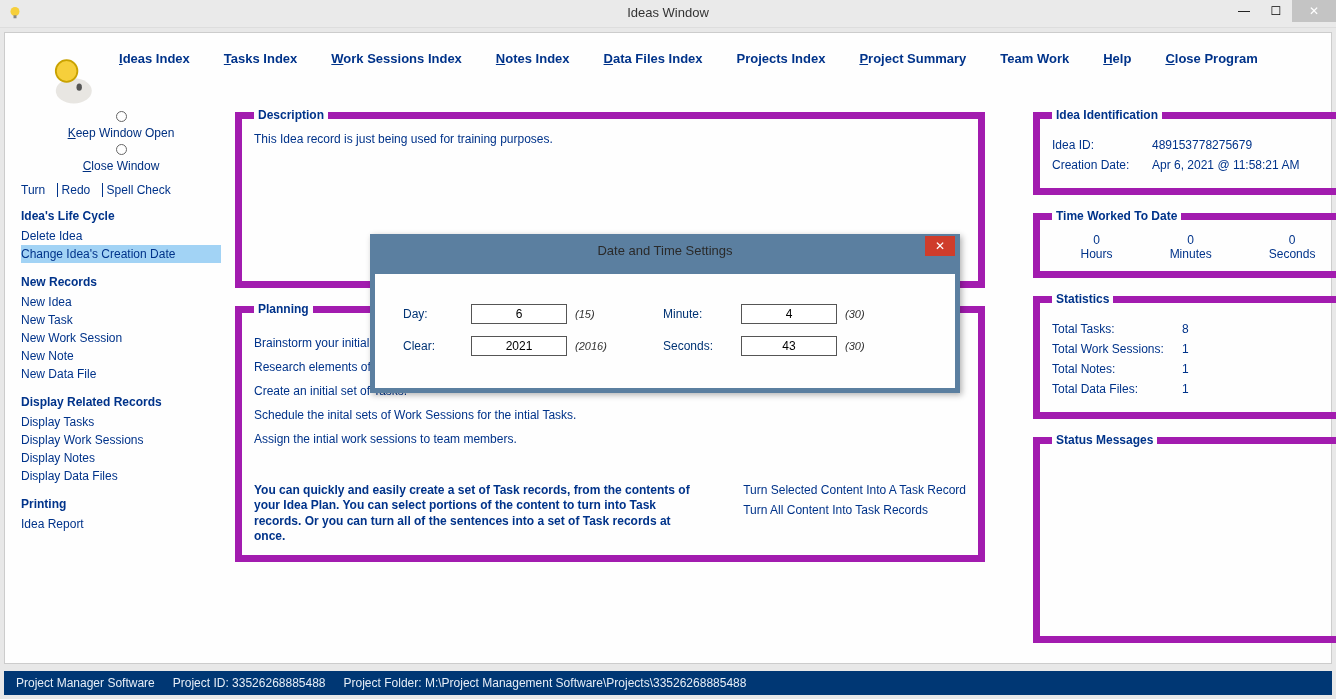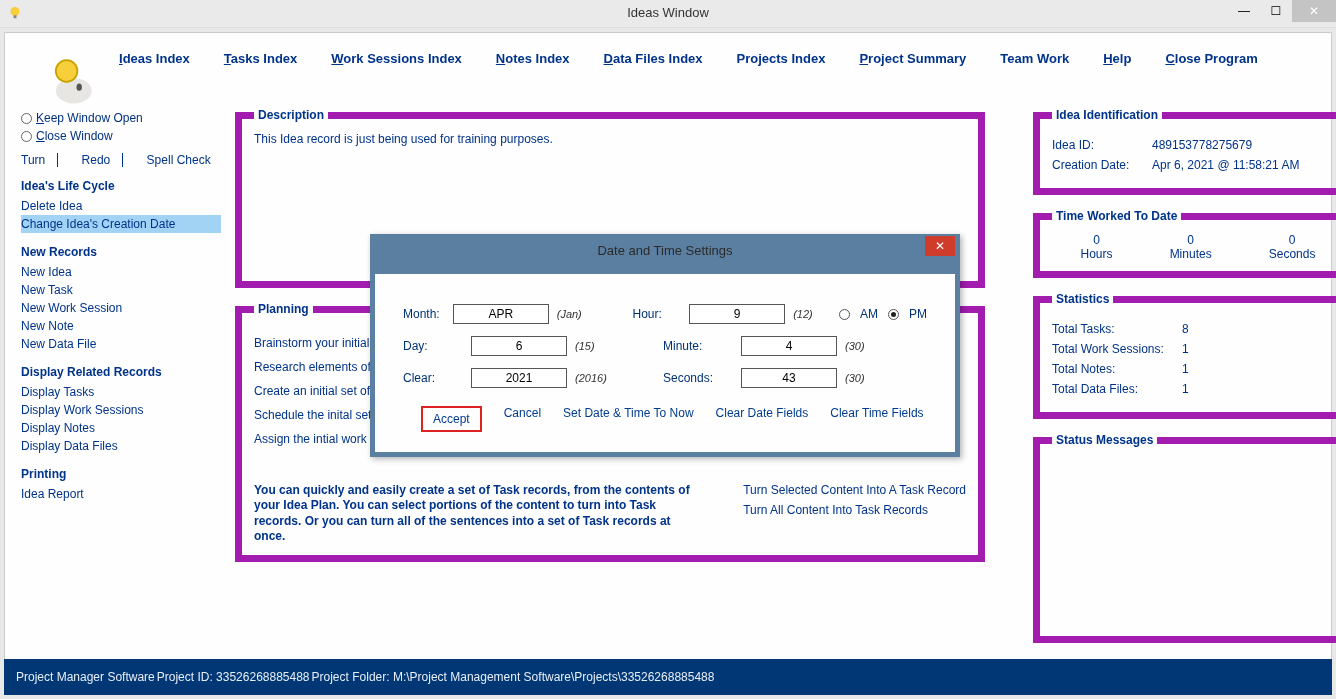--- a/index.html
+++ b/index.html
@@ -82,27 +82,28 @@
     left: 16px;
     top: 78px;
     width: 200px;
   }
   .left-panel .radio-row {
     display: flex;
     align-items: center;
     gap: 4px;
     color: #003080;
     margin-bottom: 4px;
+    flex-direction: column;
   }
   .radio-dot {
     width: 11px; height: 11px; border-radius: 50%; border: 1px solid #666; display:inline-block;
   }
   .edit-links { margin-top: 10px; margin-bottom: 8px; color: #00338a;}
   .edit-links span { padding-right: 4px; }
-  .sep { border-left: 1px solid #00338a; padding-left:24px; margin-left:4px;}
+  .sep { border-left: 1px solid #00338a; padding-left:4px; margin-left:4px;}
   .lp-header {
     color: #00338a;
     font-weight: bold;
     margin-top: 12px;
     margin-bottom: 4px;
     font-size: 12px;
   }
   .lp-item {
     color: #00338a;
     padding: 2px 0;
@@ -145,27 +146,27 @@
   .right-panel fieldset { font-size:12px; }
   .kv-row { display:flex; margin:6px 0; color:#00338a;}
   .kv-row .k { width: 100px;}
   .tw-row { display:flex; justify-content: space-around; text-align:center; color:#00338a;}
   .tw-row div span { display:block;}
   .status-bar {
     position:absolute;
     left:4px;
     right:4px;
     bottom:4px;
-    height: 36px;
+    height: 24px;
     background: #003774;
     color: #e6eef7;
     display:flex;
     align-items:center;
     padding: 0 12px;
-    gap: 2px;
+    gap: 18px;
     font-size: 12px;
   }
   
   .dialog {
     position: absolute;
     left: 370px;
     top: 234px;
     width: 590px;
     background: #5b7fa0;
     padding: 5px;
@@ -373,50 +374,29 @@
   <span>Project Folder:  M:\Project Management Software\Projects\33526268885488</span>
 </div>
 
 <div class="dialog">
   <div class="dialog-title">
     <span>Date and Time Settings</span>
     <div class="dialog-close">✕</div>
   </div>
   <div class="dialog-body">
     <div class="drow">
-      <span class="lbl">Month:</span>
-      <input type="text" value="APR" style="">
-      <span class="hint">(Jan)</span>
-      <span class="lbl2">Hour:</span>
-      <input type="text" value="9" style="">
-      <span class="hint">(12)</span>
-      <span class="ampm">
-        <span class="r"></span>
-          <span>AM</span>
-        <span class="r sel"></span>
-          <span>PM</span>
-      </span>
-    </div>
-    <div class="drow">
       <span class="lbl">Day:</span>
       <input type="text" value="6" style="">
       <span class="hint">(15)</span>
       <span class="lbl2">Minute:</span>
       <input type="text" value="4" style="">
       <span class="hint">(30)</span>
     </div>
     <div class="drow">
       <span class="lbl">Clear:</span>
       <input type="text" value="2021" style="">
       <span class="hint">(2016)</span>
       <span class="lbl2">Seconds:</span>
       <input type="text" value="43" style="">
       <span class="hint">(30)</span>
     </div>
-    <div class="dialog-buttons">
-      <span class="accept">Accept</span>
-      <span>Cancel</span>
-      <span>Set Date &amp; Time To Now</span>
-      <span>Clear Date Fields</span>
-      <span>Clear Time Fields</span>
-    </div>
   </div>
 </div>
 
 </body></html>

